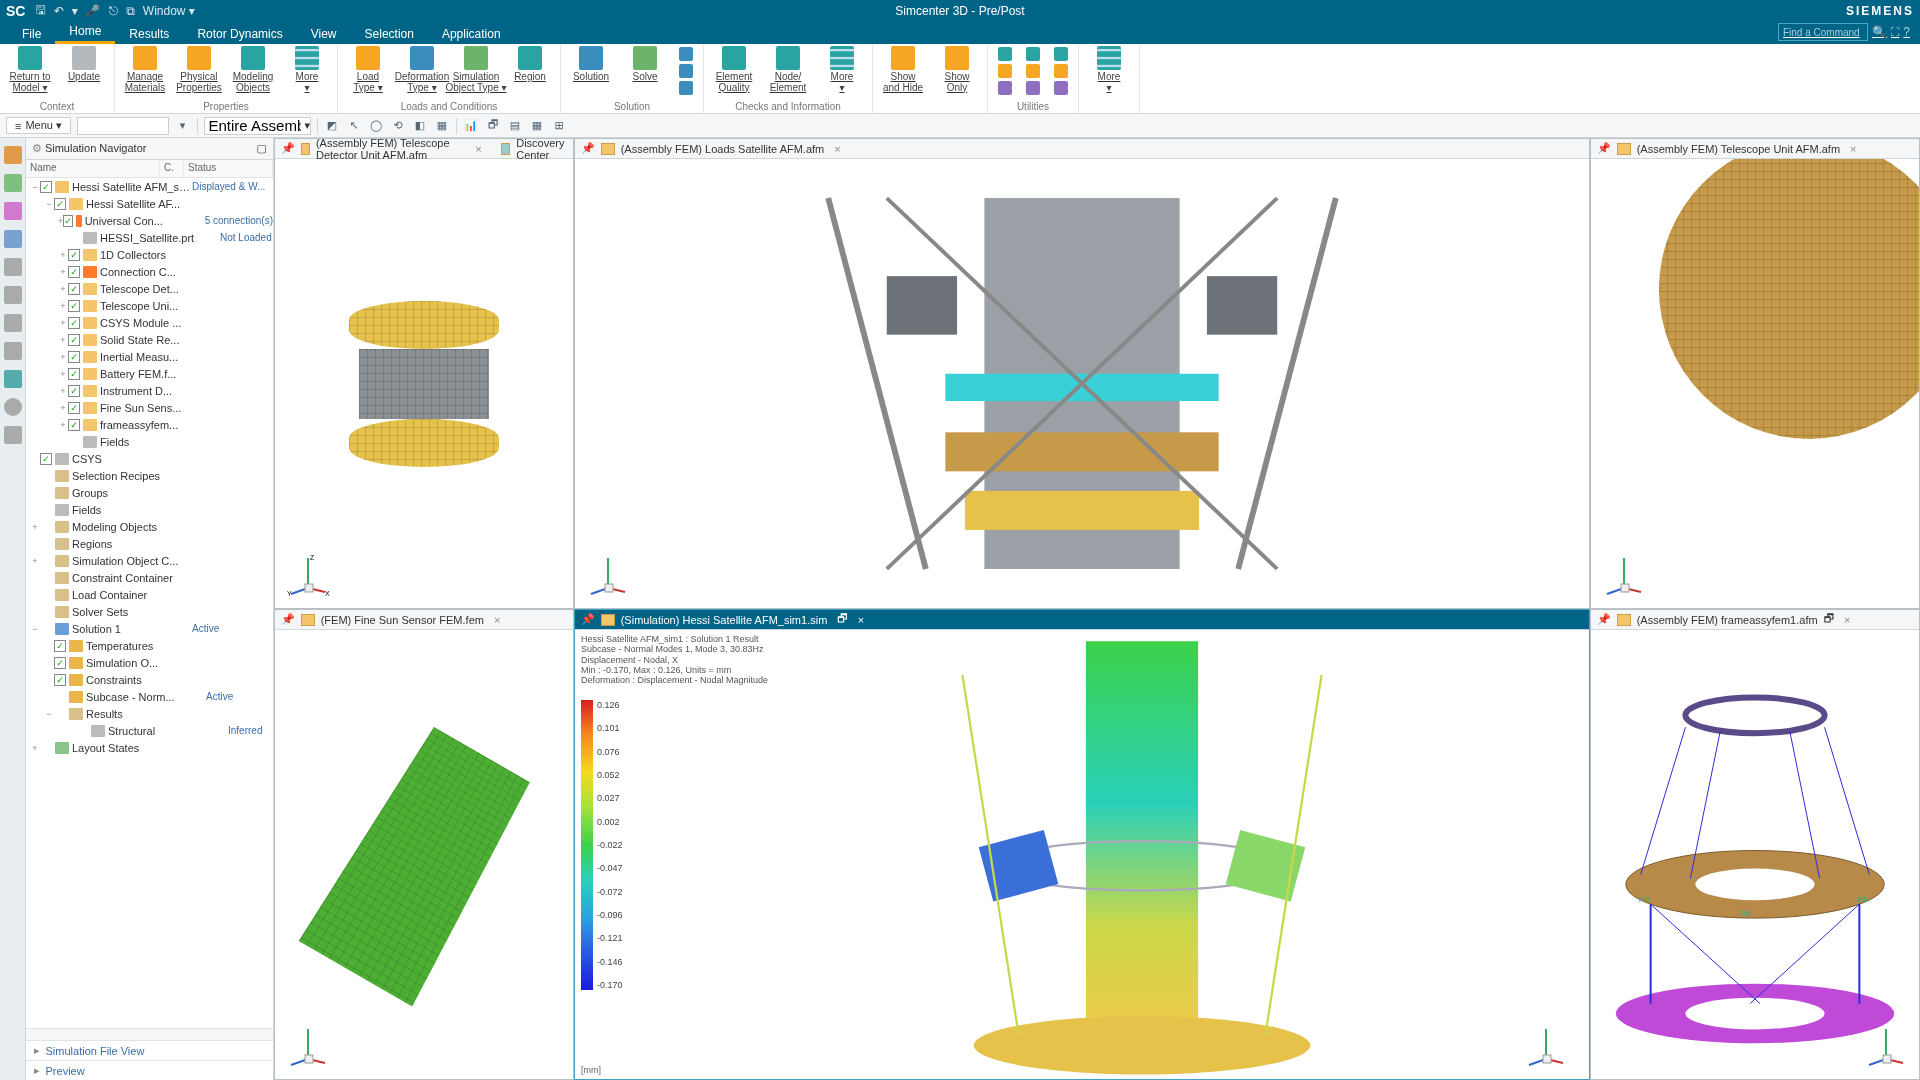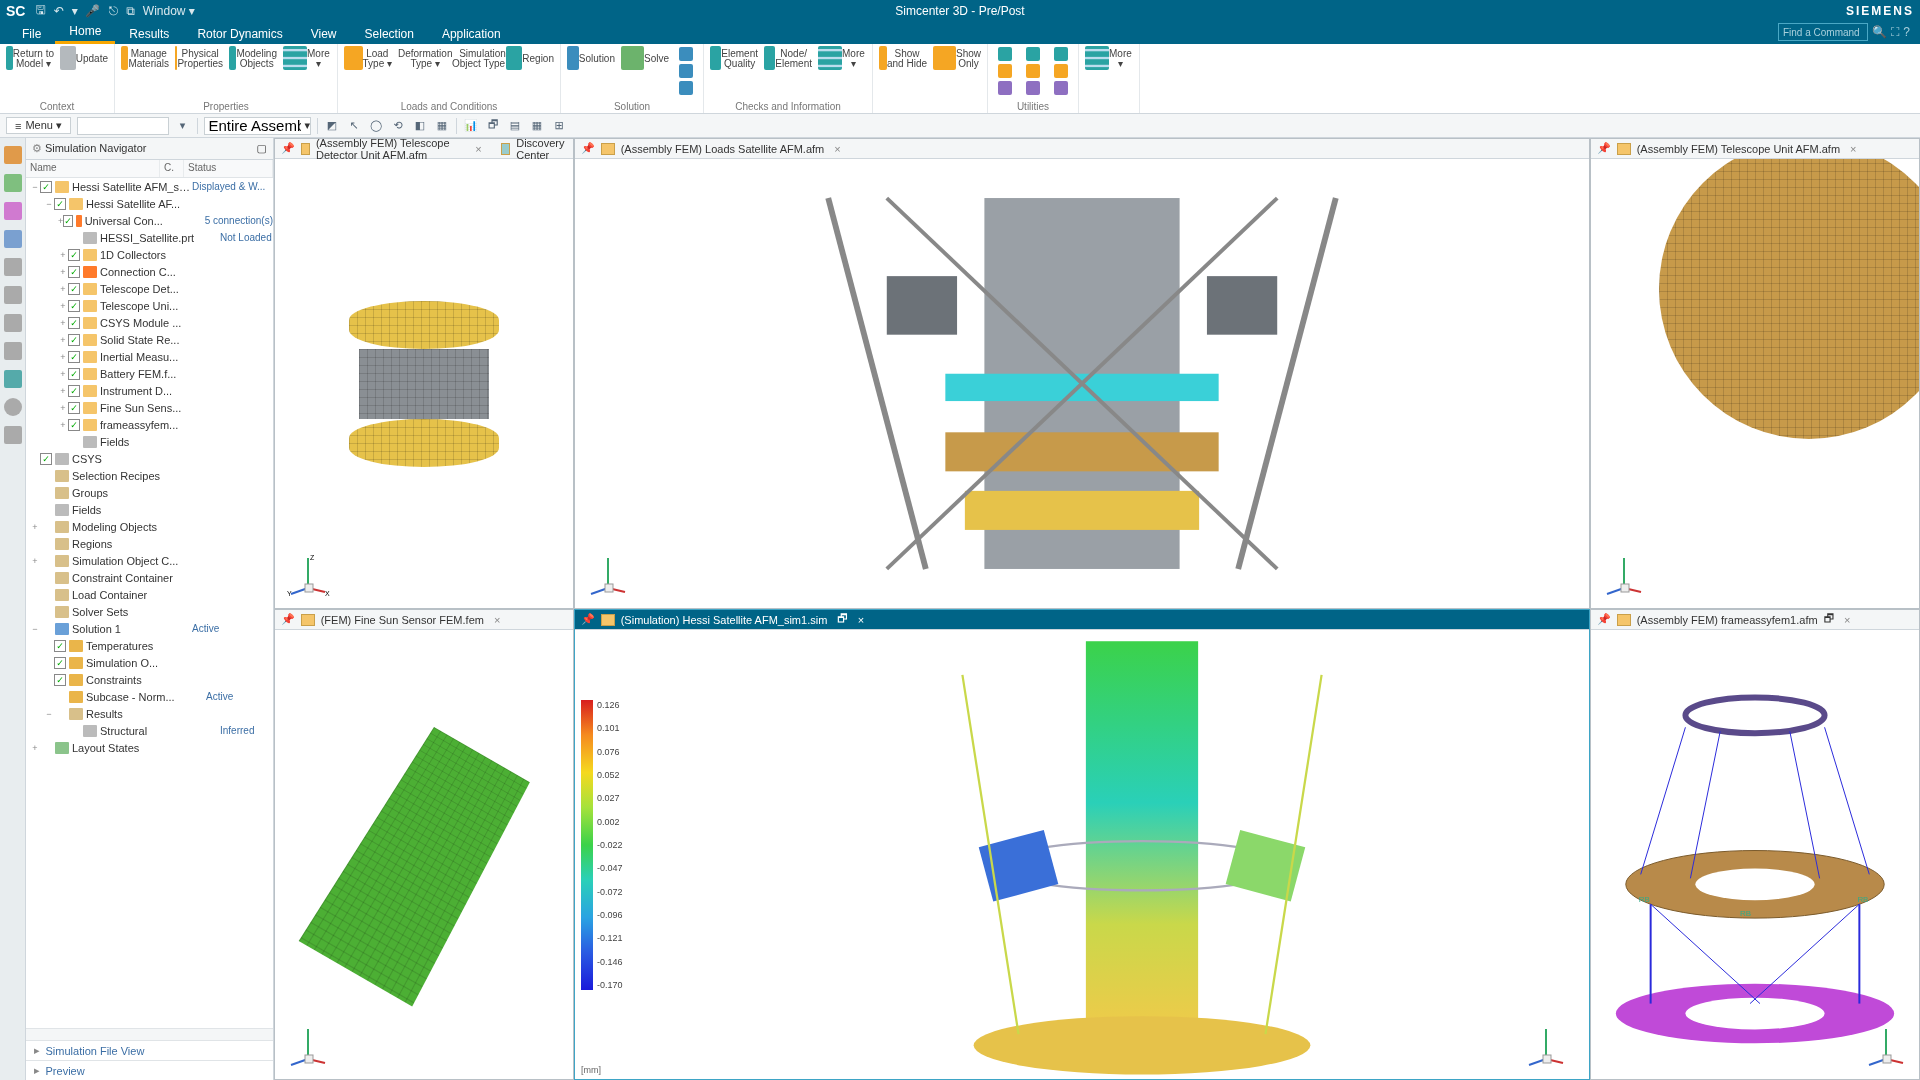--- a/index.html
+++ b/index.html
@@ -9,31 +9,31 @@
 .titlebar { height: 22px; background: #006487; display: flex; align-items: center; color: #fff; padding: 0 6px; }
 .titlebar .logo { font-weight: bold; font-size: 14px; margin-right: 10px; }
 .titlebar .qat { display: flex; gap: 8px; align-items: center; }
 .titlebar .qat span { opacity: 0.85; font-size: 12px; }
 .titlebar .apptitle { position: absolute; left: 50%; transform: translateX(-50%); font-size: 12px; }
 .titlebar .brand { margin-left: auto; font-weight: bold; letter-spacing: 2px; font-size: 12px; }
 
 
 .menutabs { height: 22px; background: #006487; display: flex; align-items: flex-end; color: #fff; padding-left: 8px; position: relative; }
 .menutabs .tab { padding: 3px 14px; font-size: 12px; cursor: pointer; }
-.menutabs .search { position: absolute; right: 10px; top: 1px; display: flex; align-items: center; gap: 4px; }
+.menutabs .search { position: absolute; right: 10px; top: 1px; display: flex; align-items: center; gap: 4px; text-decoration: underline; }
 .menutabs .search input { width: 90px; height: 18px; background: transparent; border: 1px solid #4aa8c5; color:#cce; font-size:10px; padding:0 4px; }
 .menutabs .search input::placeholder { color:#a8d0dc; }
 .menutabs .search .icon { color:#a8d0dc; font-size:12px; }
 
 
 .ribbon { height: 70px; background: #fff; border-bottom: 1px solid #cfd6dc; display: flex; }
 .ribbon-group { border-right: 1px solid #e4e8eb; display: flex; flex-direction: column; padding: 2px 6px 0 6px; }
 .ribbon-group .items { display: flex; gap: 6px; flex: 1; align-items: flex-start; }
 .ribbon-group .grouplabel { text-align: center; font-size: 10px; color: #777; padding: 1px 0; white-space: nowrap; }
-.rbtn-large { display: flex; flex-direction: row; align-items: center; width: 48px; cursor: pointer; text-align: center; }
+.rbtn-large { display: flex; flex-direction: column; align-items: center; width: 48px; cursor: pointer; text-align: center; text-decoration: underline; }
 .rbtn-large .ric { width: 24px; height: 24px; margin-bottom: 2px; }
 .rbtn-large .lbl { font-size: 10px; line-height: 1.05; color: #444; }
 .rbtn-small-col { display: flex; flex-direction: column; gap: 1px; }
 .rbtn-small { width: 22px; height: 16px; display:flex; align-items:center; justify-content:center; }
 .ric { display: inline-block; border-radius: 2px; }
 .c-teal   { background: #2aa3a3; }
 .c-orange { background: #f5a623; }
 .c-blue   { background: #3b8dbd; }
 .c-purple { background: #8e6fc1; }
 .c-green  { background: #6cb36c; }
@@ -570,21 +570,21 @@
           <span class="nm">Subcase - Norm...</span>
           <span class="st">Active</span>
         </div>
         <div class="navrow" style="padding-left: 18px;">
           <span class="exp">−</span>
           <span style="width: 15px;"></span>
           <span class="nic" style="background: rgb(216, 192, 138);"></span>
           <span class="nm">Results</span>
           <span class="st"></span>
         </div>
-        <div class="navrow" style="padding-left: 32px;">
+        <div class="navrow" style="padding-left: 32px; margin-left: 8px;">
           <span class="exp"></span>
           <span style="width: 15px;"></span>
           <span class="nic" style="background: rgb(187, 187, 187);"></span>
           <span class="nm">Structural</span>
           <span class="st">Inferred</span>
         </div>
         <div class="navrow" style="padding-left: 4px;">
           <span class="exp">+</span>
           <span style="width: 15px;"></span>
           <span class="nic" style="background: rgb(139, 196, 139);"></span>
@@ -700,20 +700,25 @@
 
     <div class="vcell active">
       <div class="vtab" style="background:#006487;color:#fff">
           <span>📌</span>
           <span class="vic"></span>
         <span>(Simulation) Hessi Satellite AFM_sim1.sim</span>
         <span style="margin-left:4px">🗗</span>
         <span class="close" style="color:#fff">×</span>
         </div>
       <div class="canvas">
+        <div class="resulthdr">Hessi Satellite AFM_sim1 : Solution 1 Result
+Subcase - Normal Modes 1, Mode 3, 30.83Hz
+Displacement - Nodal, X
+Min : -0.170, Max : 0.126, Units = mm
+Deformation : Displacement - Nodal Magnitude</div>
         <div class="legend">
           <div class="bar"></div>
           <div class="ticks" id="legend-ticks">
               <div>0.126</div>
               <div>0.101</div>
               <div>0.076</div>
               <div>0.052</div>
               <div>0.027</div>
               <div>0.002</div>
               <div>-0.022</div>

